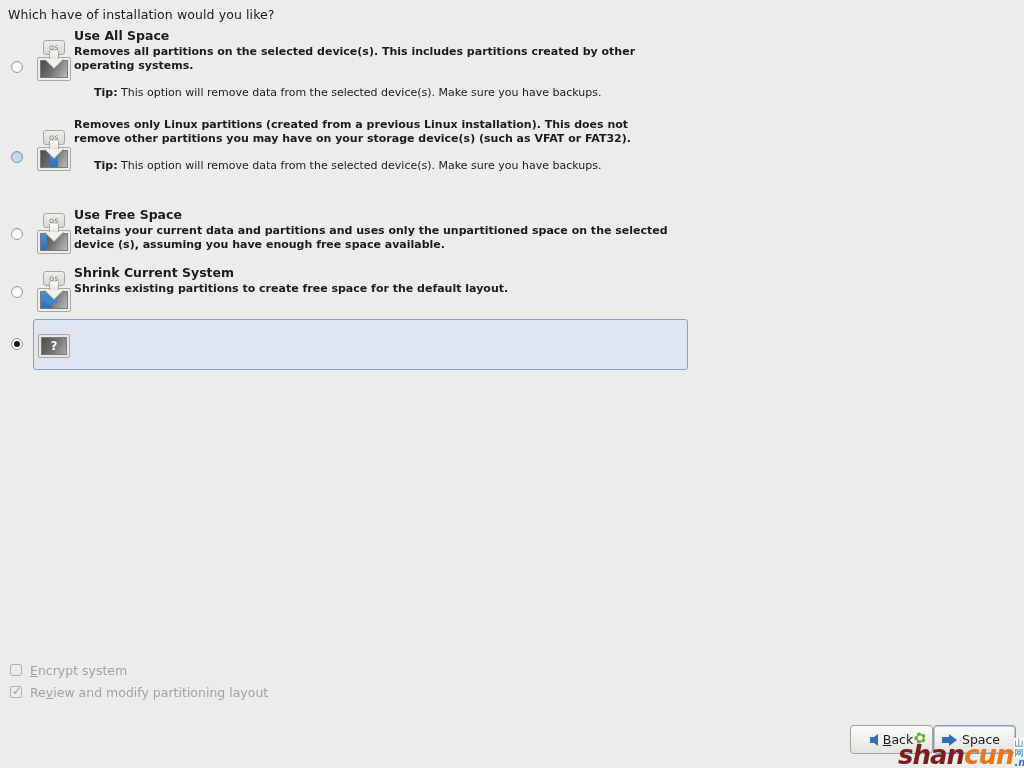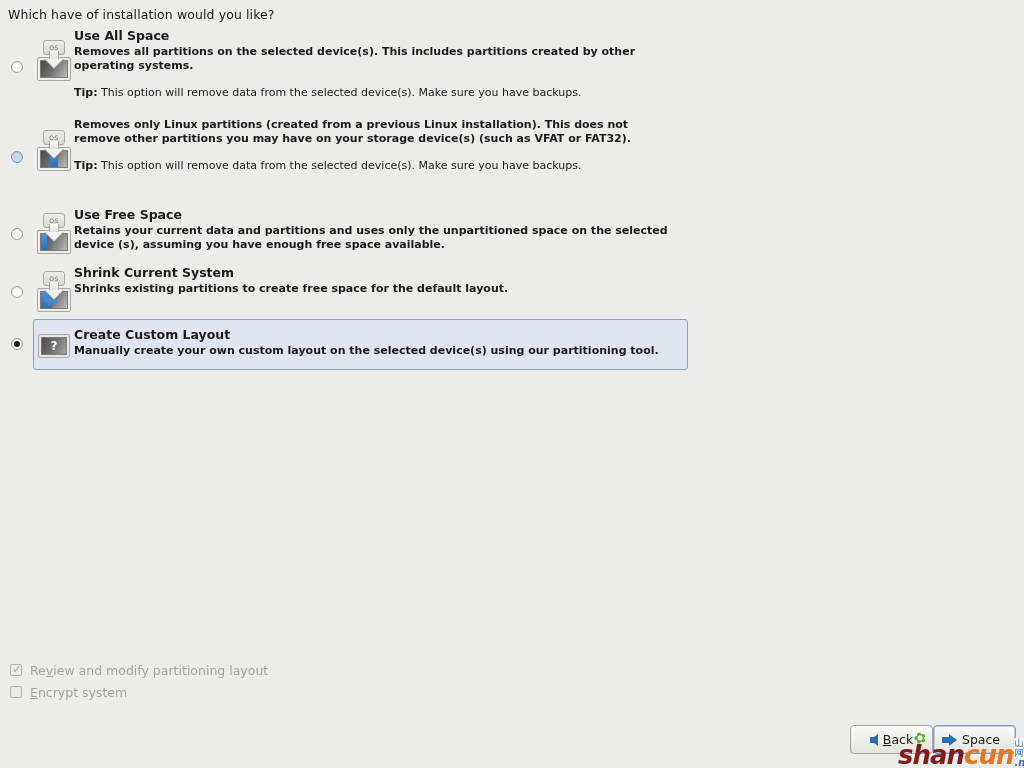--- a/index.html
+++ b/index.html
@@ -190,21 +190,21 @@
     line-height: 14px;
     max-width: 600px;
     font-weight: bold;
   }
   .opt-tip {
     font-size: 11px;
     color: #1b1b1b;
     line-height: 14px;
     margin-top: 13px;
   }
-  .opt-tip b { font-weight: bold; }
+  .opt-tip b { font-weight: bold; margin-left: 20px; }
 
   
   .sel-box {
     position: absolute;
     left: 33px; top: 0;
     width: 655px; height: 51px;
     background: #dfe6f2;
     border: 1px solid #8ba0c4;
     border-radius: 3px;
   }
@@ -456,36 +456,32 @@
     <div class="opt-row" style="height:60px;">
       <div class="sel-box"></div>
       <div class="radio-cell" style="padding-top:19px; position:relative; z-index:2;">
         <span class="radio checked"></span>
       </div>
       <div class="icon-cell" style="padding-top:15px; position:relative; z-index:2;">
         <div class="qm-icon">
           <div class="qm-inner">?</div>
         </div>
       </div>
-      <div class="text-cell" style="position:relative; z-index:2; padding-top:8px;">
-        <div class="opt-title">Create Custom Layout</div>
-        <div class="opt-desc">Manually create your own custom layout on the selected device(s) using our partitioning tool.</div>
-      </div>
     </div>
 
   </div>
 
   <div class="checks">
+    <div class="chk-row">
+      <span class="chk"></span>
+      <span class="chk-label"><span></span><u>E</u><span>ncrypt system</span></span>
+    </div>
     <div class="chk-row">
       <span class="chk checked"></span>
       <span class="chk-label"><span>Re</span><u>v</u><span>iew and modify partitioning layout</span></span>
-    </div>
-    <div class="chk-row">
-      <span class="chk"></span>
-      <span class="chk-label"><span></span><u>E</u><span>ncrypt system</span></span>
     </div>
   </div>
 
   <div class="btn-bar">
     <div class="btn">
       <span class="arr arr-left"></span>
       <span><span></span><u>B</u><span>ack</span></span>
     </div>
     <div class="btn focused">
       <span class="arr arr-right"></span>

